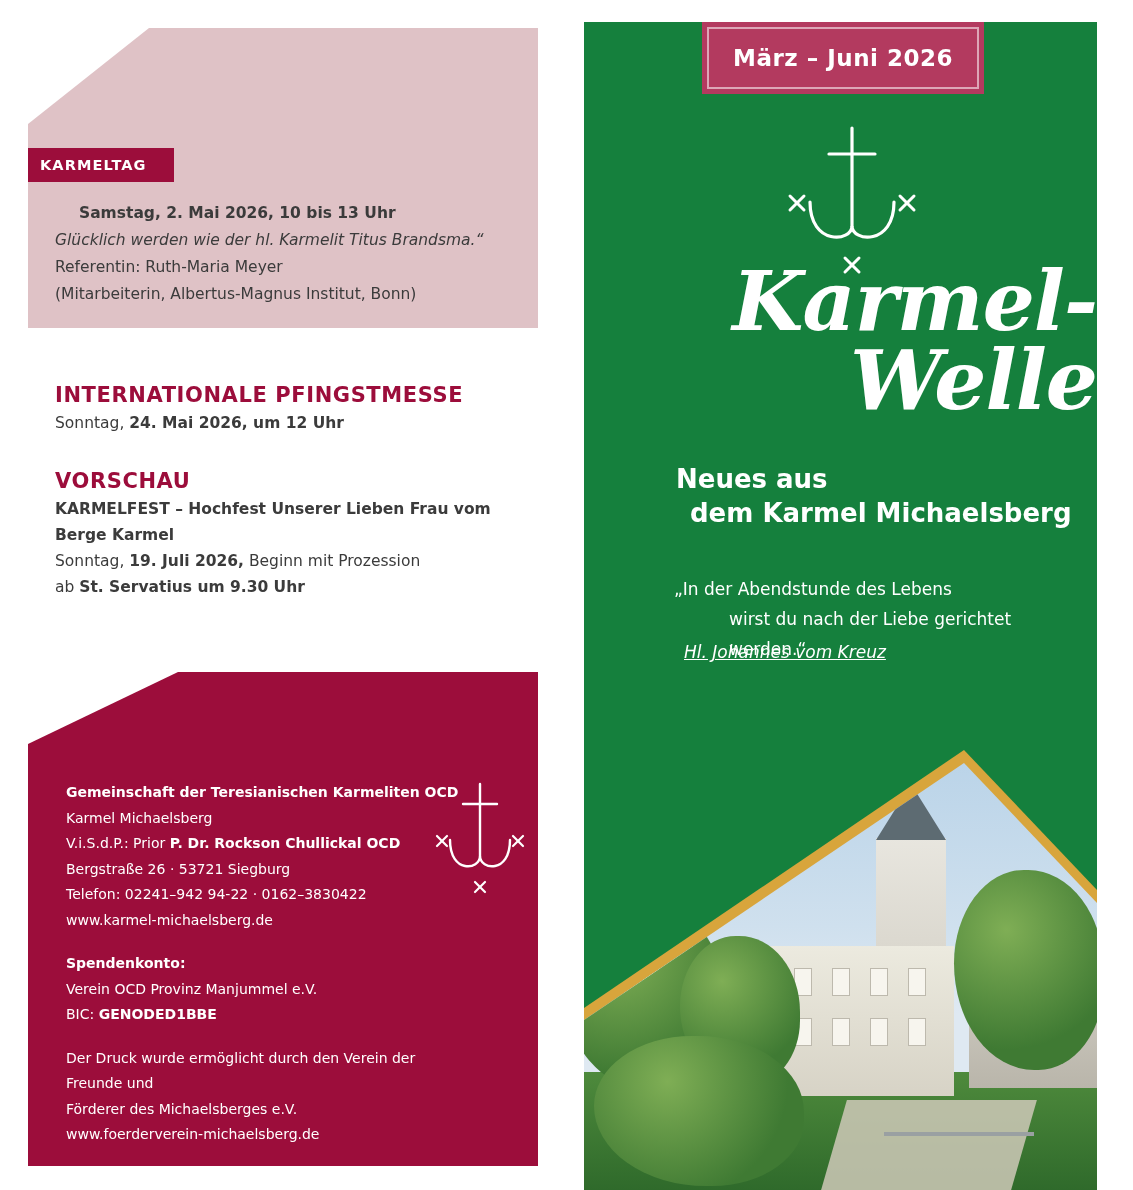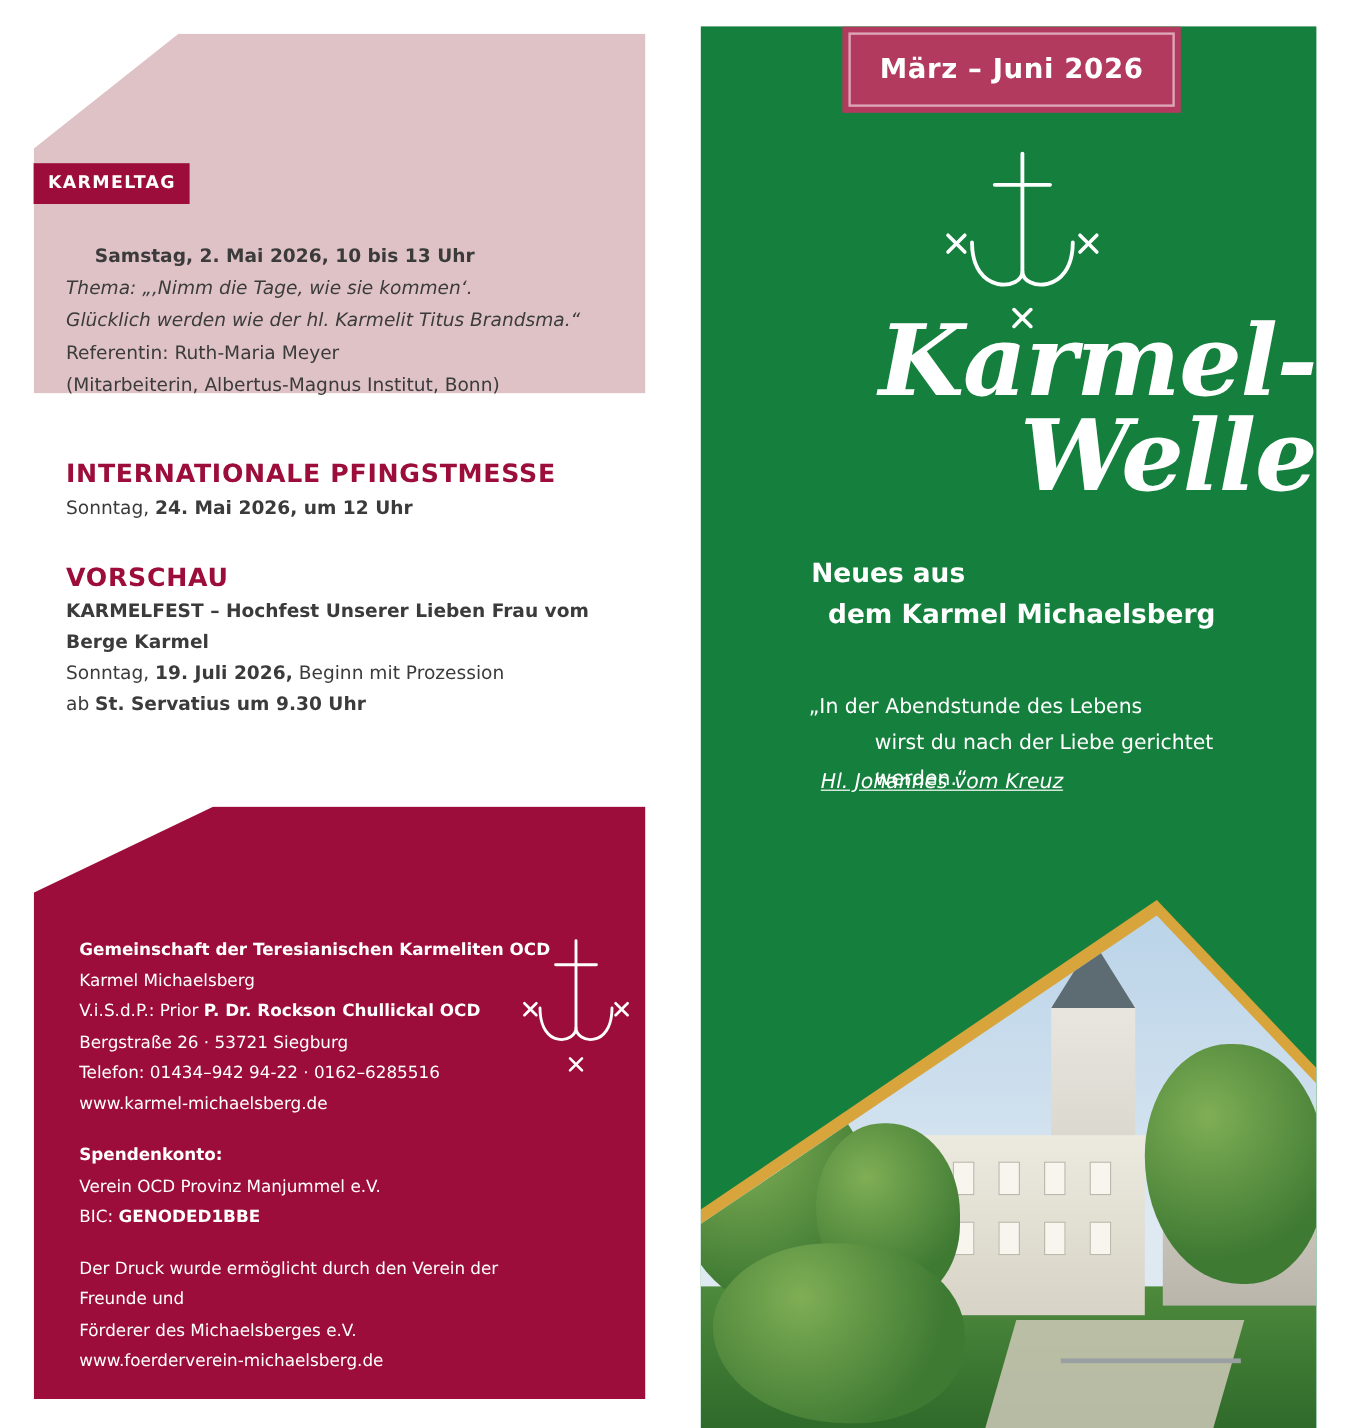--- a/index.html
+++ b/index.html
@@ -16,24 +16,24 @@
   
   .left{position:absolute;left:0;top:0;width:570px;height:1190px;}
 
   
   .karmeltag-shape{
     position:absolute;left:28px;top:28px;width:510px;height:300px;
     background:#dfc2c6;
     clip-path:polygon(121px 0, 190px 0, 190px 0, 510px 0, 510px 300px, 0 300px, 0 96px);
   }
   .karmeltag-badge{
-    position:absolute;left:28px;top:136px;
+    position:absolute;left:28px;top:148px;
     background:#9c0d3b;color:#ffffff;
     font-size:14.5px;font-weight:bold;letter-spacing:1.1px;
-    padding:9px 0 9px 12px;
+    padding:9px 16px 9px 12px;
     width:118px;
   }
   .kt-text{
     position:absolute;left:55px;top:200px;width:470px;
     font-size:15.5px;line-height:27px;color:#3b3b3b;
   }
   .kt-text .b{font-weight:bold;margin-left:24px;}
   .kt-text .i{font-style:italic;}
 
   
@@ -85,21 +85,21 @@
     position:absolute;left:0;top:240px;width:513px;text-align:right;
     color:#ffffff;font-family:"DejaVu Serif","Liberation Serif",serif;
     font-style:italic;font-weight:bold;
     line-height:.96;
   }
   .logo-script .l1{display:block;font-size:82px;letter-spacing:-1px;padding-left:10px;}
   .logo-script .l2{display:block;font-size:82px;letter-spacing:-1px;padding-left:70px;}
 
   .subtitle{
     position:absolute;left:92px;top:440px;width:420px;
-    color:#ffffff;font-size:22px;font-weight:bold;line-height:34px;
+    color:#ffffff;font-size:26px;font-weight:bold;line-height:34px;
   }
   .subtitle .s2{padding-left:14px;display:block;}
 
   .quote{
     position:absolute;left:90px;top:552px;width:400px;
     color:#ffffff;font-size:17px;line-height:30px;
   }
   .quote .q2{display:block;padding-left:8px;margin-left:47px;}
   .quote-author{
     position:absolute;left:100px;top:620px;width:400px;
@@ -167,21 +167,20 @@
 <div class="page">
 
   <div class="left">
 
     <div class="karmeltag-shape"></div>
 
     <div class="karmeltag-badge">KARMELTAG</div>
 
     <div class="kt-text">
       <div class="b">Samstag, 2. Mai 2026, 10 bis 13 Uhr</div>
-      <div class="i">Thema: „‚Nimm die Tage, wie sie kommen‘.</div>
       <div class="i">Glücklich werden wie der hl. Karmelit Titus Brandsma.“</div>
       <div>Referentin: Ruth-Maria Meyer</div>
       <div>(Mitarbeiterin, Albertus-Magnus Institut, Bonn)</div>
     </div>
 
     <div class="sec" id="pfingst">
       <h3>INTERNATIONALE PFINGSTMESSE</h3>
       <div>
         <span>Sonntag, </span><span class="b">24. Mai 2026, um 12 Uhr</span>
       </div>
@@ -218,21 +217,21 @@
     </svg>
 
     <div class="foot-text">
       <div class="foot-block">
         <div class="b">Gemeinschaft der Teresianischen Karmeliten OCD</div>
         <div>Karmel Michaelsberg</div>
         <div>
           <span>V.i.S.d.P.: Prior </span><span class="b">P. Dr. Rockson Chullickal OCD</span>
         </div>
         <div>Bergstraße 26 · 53721 Siegburg</div>
-        <div>Telefon: 01434–942 94-22 · 0162–6285516</div>
+        <div>Telefon: 02241–942 94-22 · 0162–3830422</div>
         <div>www.karmel-michaelsberg.de</div>
       </div>
 
       <div class="foot-block">
         <div class="b">Spendenkonto:</div>
         <div>Verein OCD Provinz Manjummel e.V.</div>
         <div>
           <span>BIC: </span><span class="b">GENODED1BBE</span>
         </div>
       </div>

